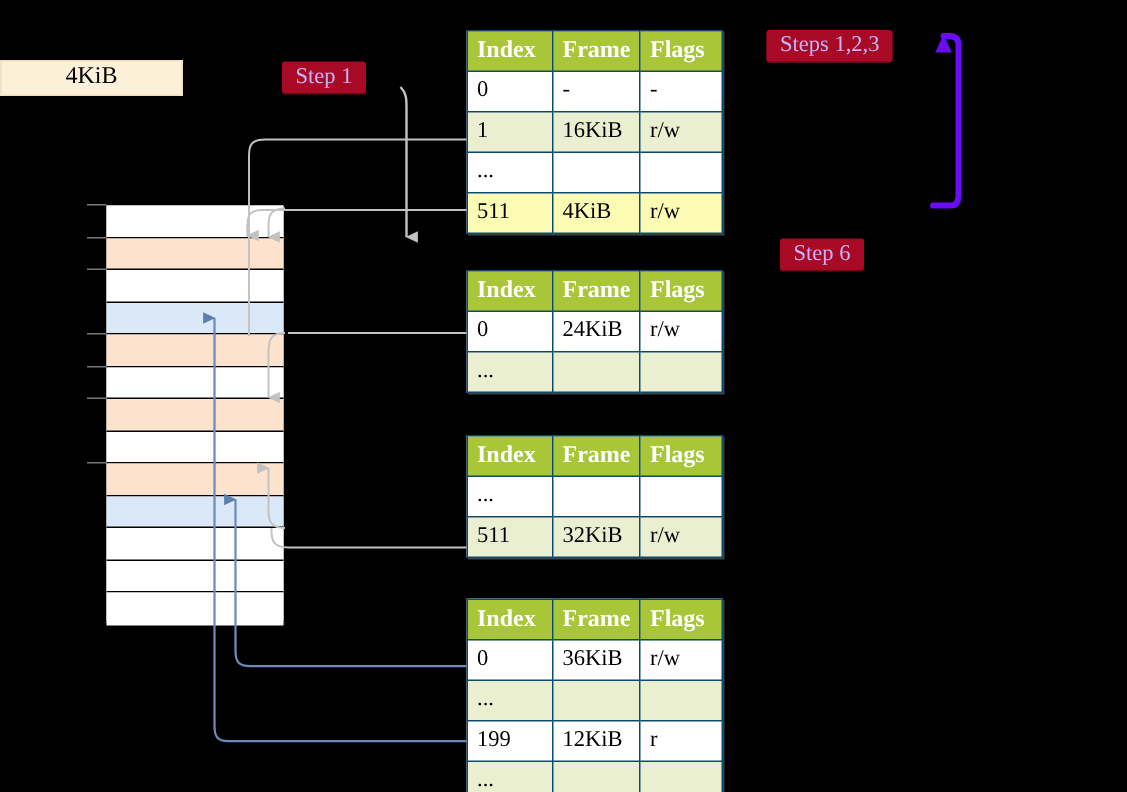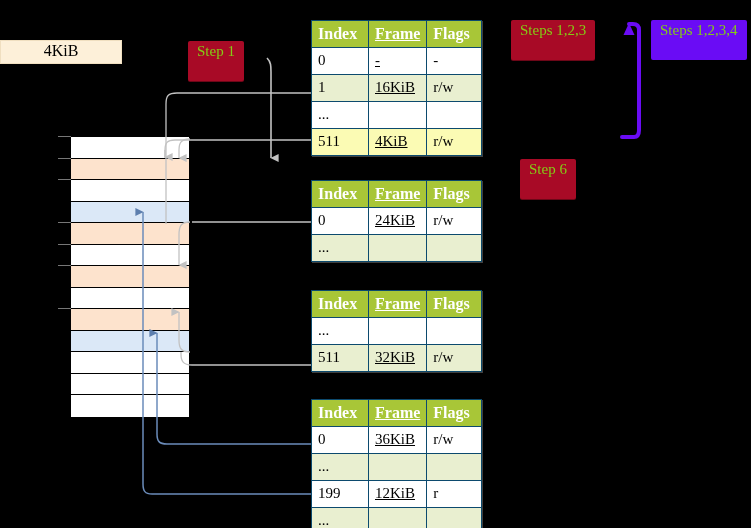--- a/index.html
+++ b/index.html
@@ -2,21 +2,21 @@
 <html><head>
 <meta charset="utf-8">
 <style>
   html,body{margin:0;padding:0;background:#000;}
   body{width:751px;height:528px;position:relative;overflow:hidden;
        font-family:"Liberation Serif", serif;color:#000;}
 
   .canvas{position:absolute;inset:0;}
 
   
-  .badge{position:absolute;padding:2px 9px 21px 9px;color:#84cc16;
+  .badge{position:absolute;padding:2px 9px 2px 9px;color:#c4b5fd;
          font-family:"Liberation Serif",serif;font-size:15px;line-height:17px;
          border-radius:2px;white-space:nowrap;}
   .badge-red{background:#a80a26;box-shadow:0 1px 0 #6d0718;}
   .badge-purple{background:#6a0cf5;}
 
   
   .kib-label{position:absolute;background:#fdf0d9;border:1px solid #f0dfc0;
              color:#000;font-size:16px;line-height:20px;text-align:center;}
 
   
@@ -31,21 +31,21 @@
   .ptable td,.ptable th{border:1px solid #0c4a6e;box-sizing:border-box;
           font-family:"Liberation Serif",serif;}
   .ptable th{background:#a8c637;color:#fff;font-size:16px;font-weight:bold;
           text-align:left;padding:3px 6px 4px 6px;line-height:19px;}
   .ptable td{font-size:15px;padding:3px 6px 4px 6px;line-height:19px;
           color:#000;height:27px;}
   .ptable tr.odd td{background:#fff;}
   .ptable tr.even td{background:#e9efd0;}
   .ptable td.hl{background:#fbfbb4 !important;}
   .col-i{width:57px;}
-  .col-f{width:58px;text-decoration:underline;}
+  .col-f{width:58px;}
   .col-g{width:55px;}
 
   svg.overlay{position:absolute;left:0;top:0;width:751px;height:528px;
               pointer-events:none;}
 </style>
 </head>
 <body>
 
 <div class="canvas">
 
@@ -62,21 +62,20 @@
       <div class="mem-row" style="height: 21.5px; background: rgb(255, 255, 255);"></div>
       <div class="mem-row" style="height: 21.5px; background: rgb(253, 227, 205);"></div>
       <div class="mem-row" style="height: 21.5px; background: rgb(219, 232, 247);"></div>
       <div class="mem-row" style="height: 21.5px; background: rgb(255, 255, 255);"></div>
       <div class="mem-row" style="height: 21.5px; background: rgb(255, 255, 255);"></div>
       <div class="mem-row" style="height: 21.5px; background: rgb(255, 255, 255);"></div>
     </div>
 
   <div class="badge badge-red" style="left:188px;top:41px;">Step 1</div>
   <div class="badge badge-red" style="left:511px;top:20px;">Steps 1,2,3</div>
-  <div class="badge badge-purple" style="left:651px;top:20px;">Steps 1,2,3,4</div>
   <div class="badge badge-red" style="left:520px;top:159px;">Step 6</div>
 
   <div id="tables-host">
       <table class="ptable" style="left: 311px; top: 20px;">
         <thead>
           <tr>
             <th class="col-i">Index</th>
             <th class="col-f">Frame</th>
             <th class="col-g">Flags</th>
           </tr>

